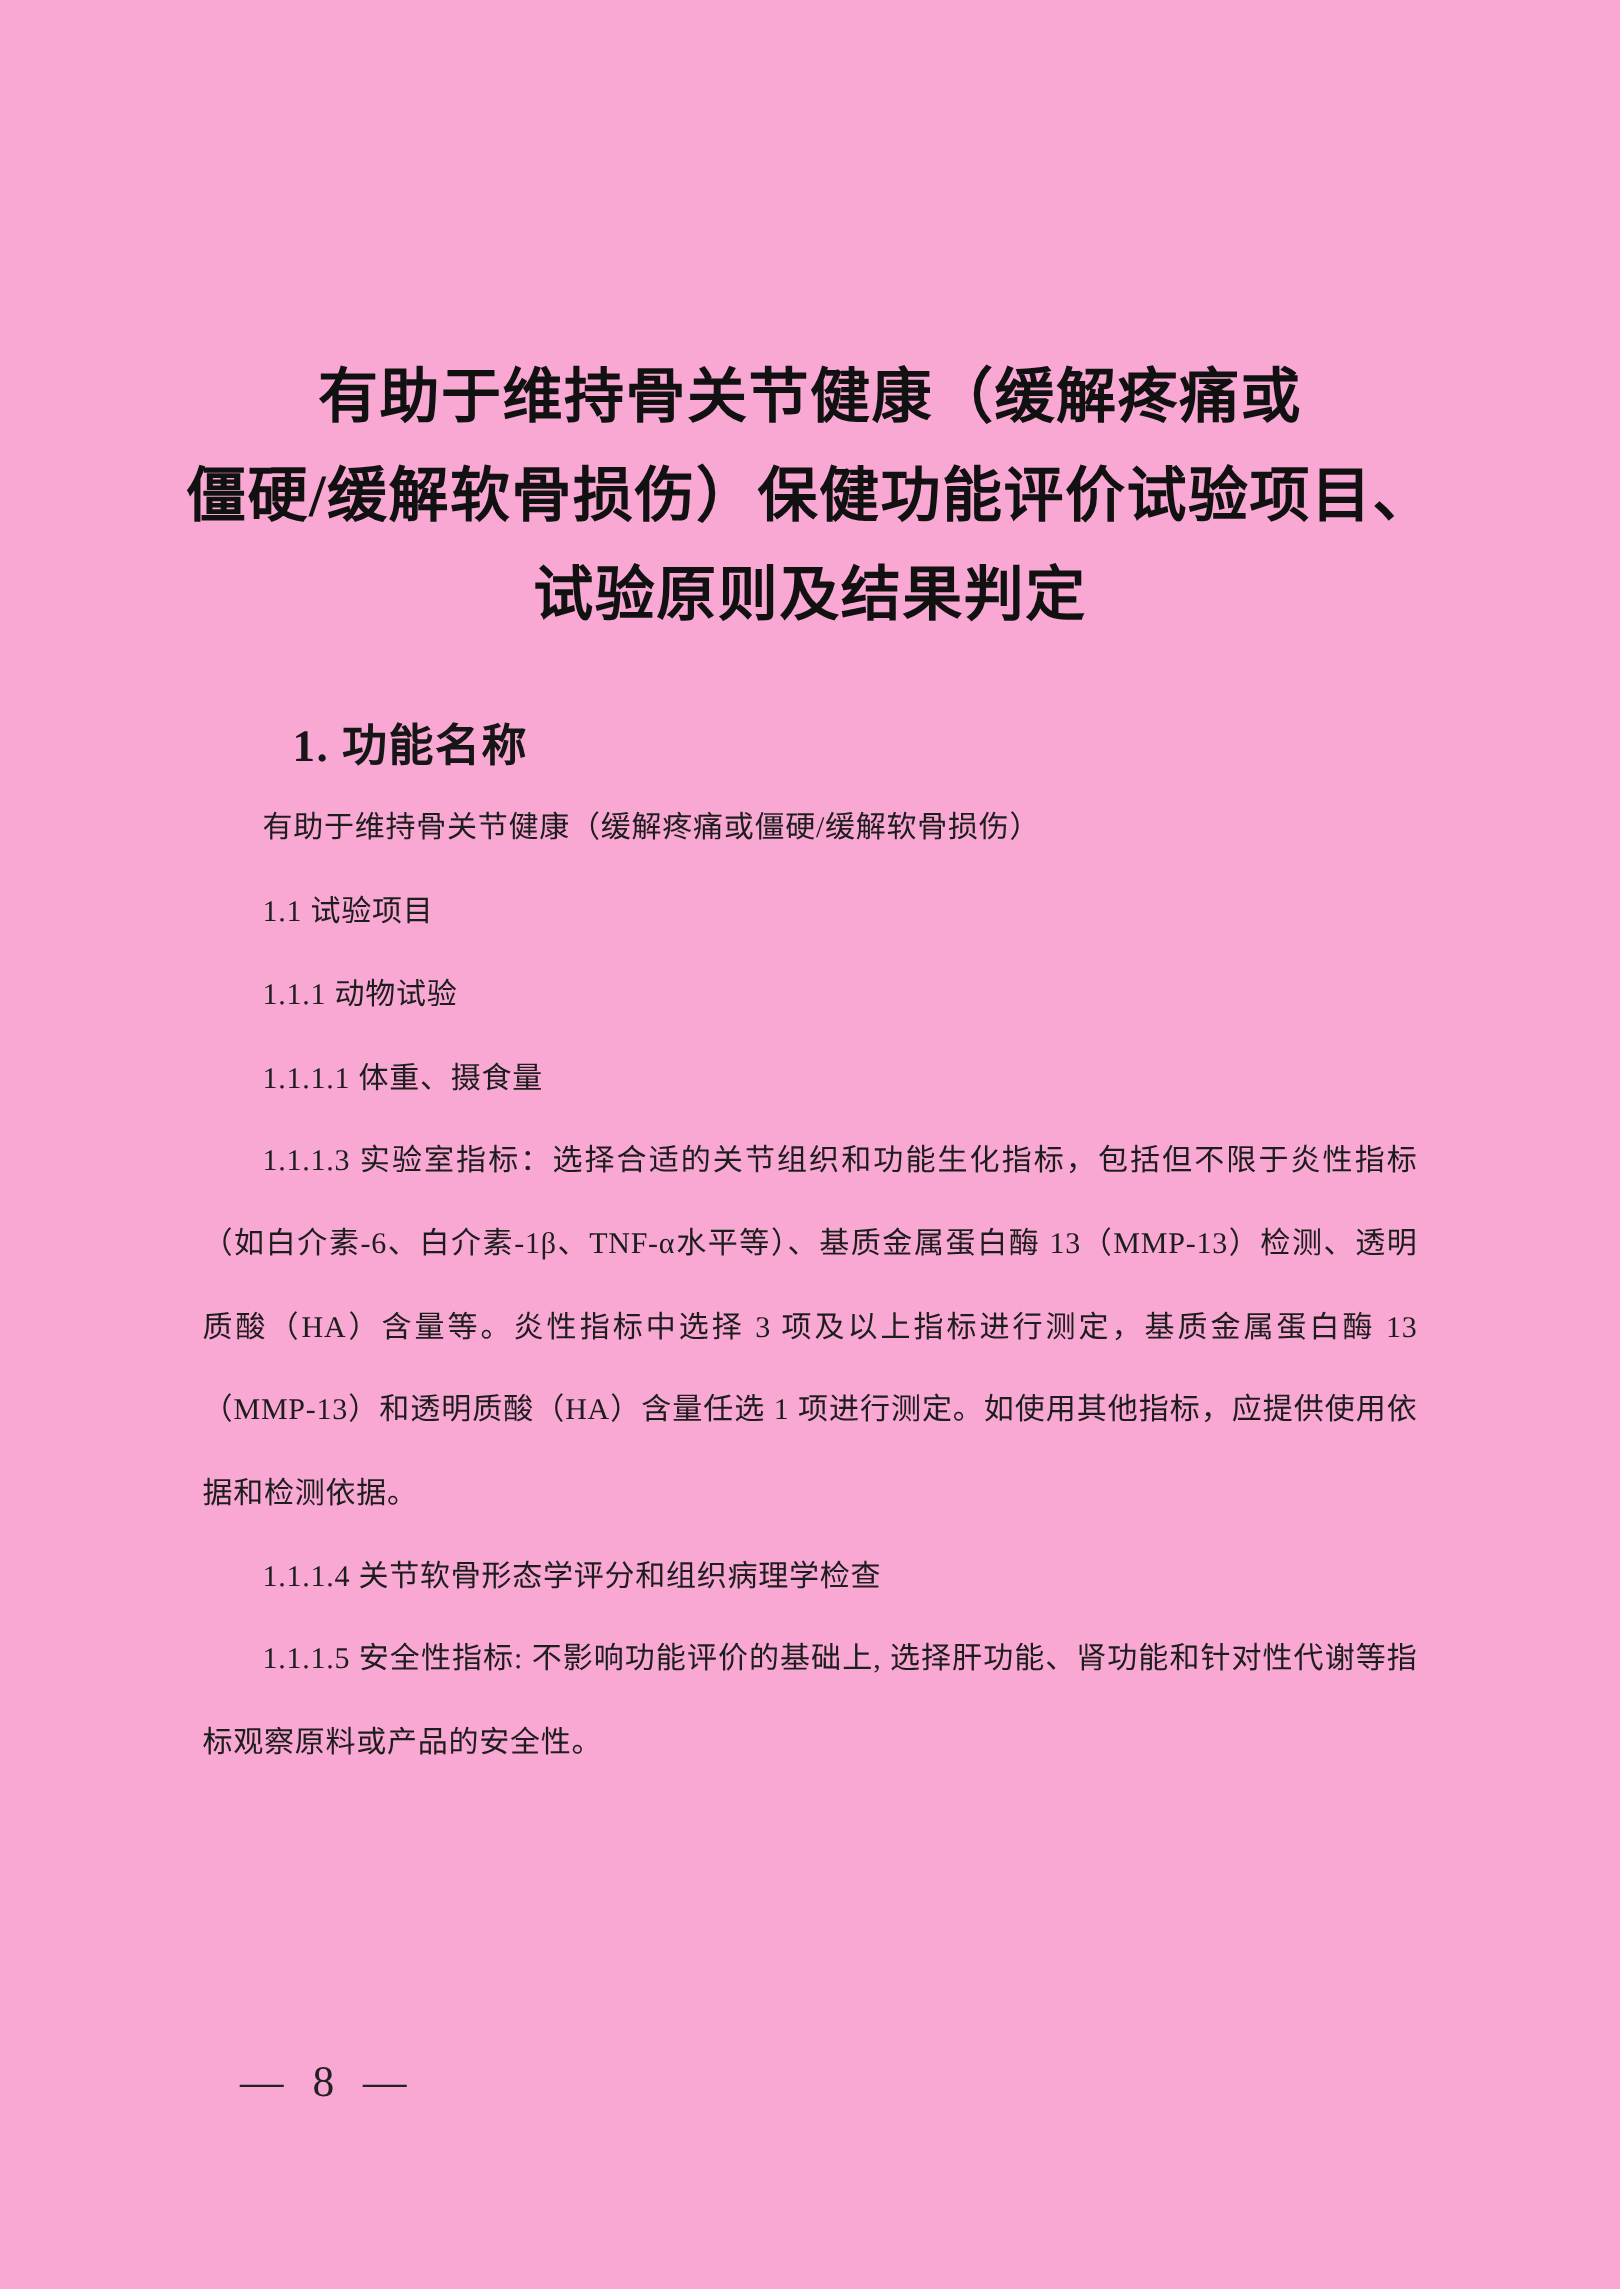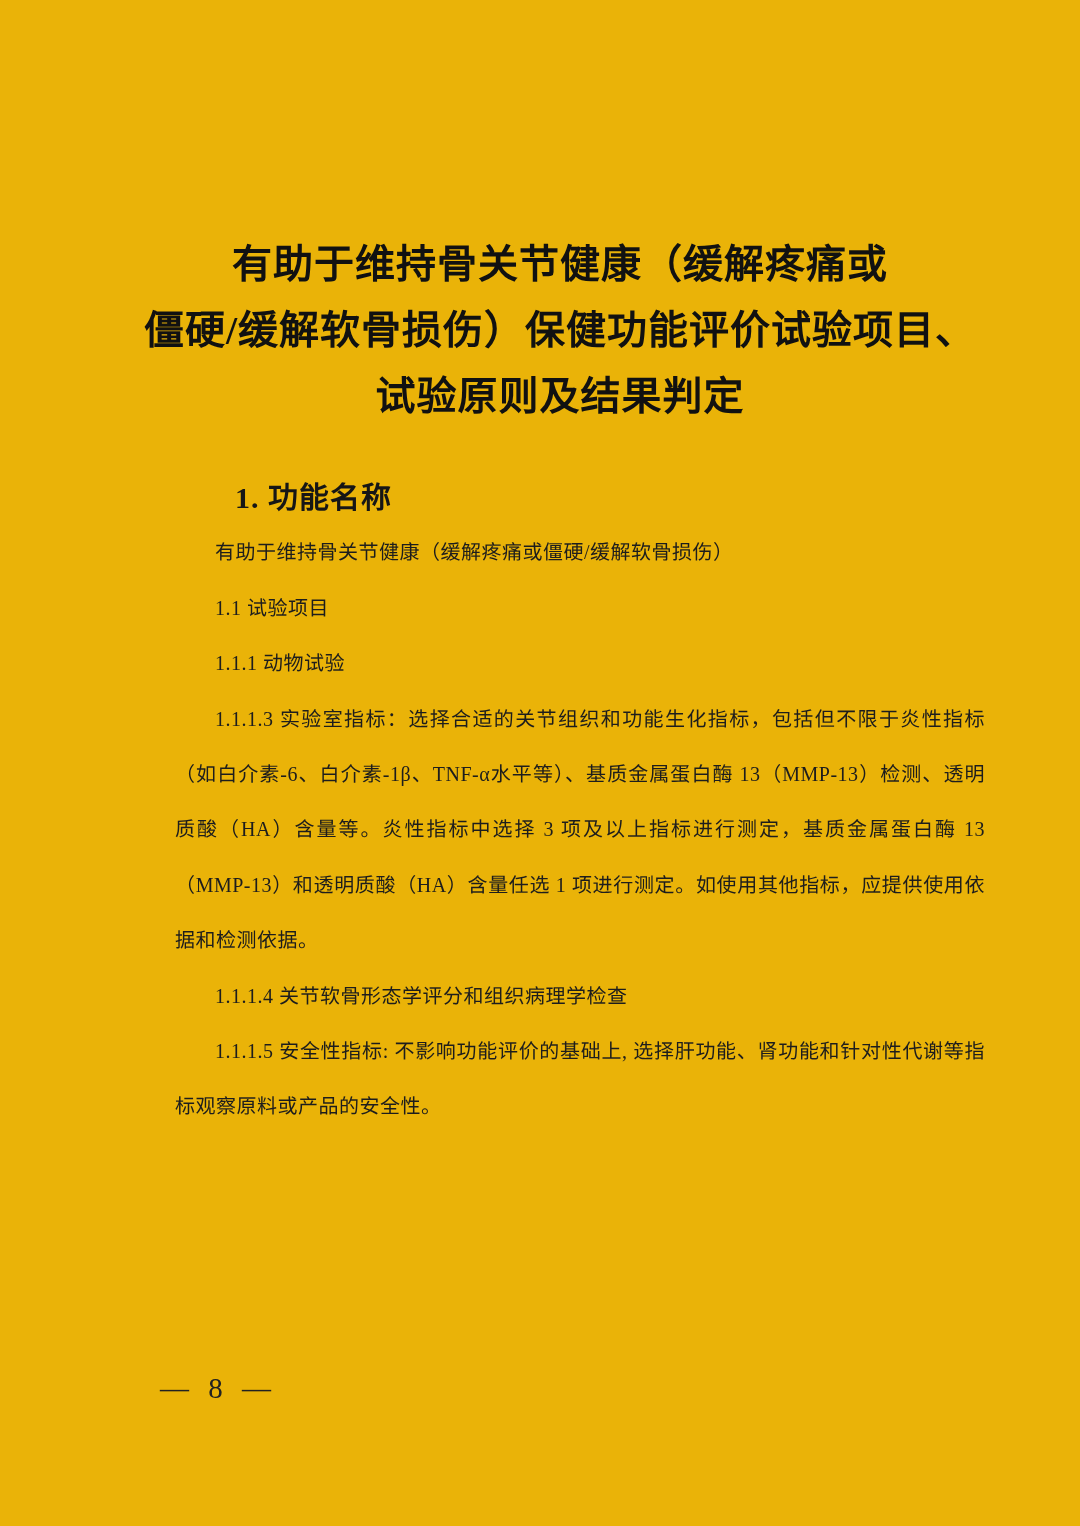--- a/index.html
+++ b/index.html
@@ -6,26 +6,25 @@
   html, body {
     margin: 0;
     padding: 0;
     background: #e9e9e9;
   }
   .page {
     position: relative;
     width: 1080px;
     height: 1526px;
     margin: 0 auto;
-    background: #eab308;
+    background: #f9a8d4;
     color: #1d1d1d;
     font-family: "Liberation Serif", "DejaVu Serif", serif;
     overflow: hidden;
     box-sizing: border-box;
-    padding-left: 40px;
   }
   .doc-title {
     margin: 232px 90px 0 90px;
     text-align: center;
     font-weight: 700;
     font-size: 40px;
     line-height: 66px;
     letter-spacing: 1px;
     color: #111111;
   }
@@ -72,20 +71,21 @@
       <div>僵硬/缓解软骨损伤）保健功能评价试验项目、</div>
       <div>试验原则及结果判定</div>
     </div>
 
   <div class="doc-body">
 
   <p class="heading">1. 功能名称</p>
       <p class="para">有助于维持骨关节健康（缓解疼痛或僵硬/缓解软骨损伤）</p>
       <p class="para">1.1 试验项目</p>
       <p class="para">1.1.1 动物试验</p>
+      <p class="para">1.1.1.1 体重、摄食量</p>
       <p class="para">1.1.1.3 实验室指标：选择合适的关节组织和功能生化指标，包括但不限于炎性指标（如白介素-6、白介素-1β、TNF-α水平等）、基质金属蛋白酶 13（MMP-13）检测、透明质酸（HA）含量等。炎性指标中选择 3 项及以上指标进行测定，基质金属蛋白酶 13（MMP-13）和透明质酸（HA）含量任选 1 项进行测定。如使用其他指标，应提供使用依据和检测依据。</p>
       <p class="para">1.1.1.4 关节软骨形态学评分和组织病理学检查</p>
       <p class="para">1.1.1.5 安全性指标: 不影响功能评价的基础上, 选择肝功能、肾功能和针对性代谢等指标观察原料或产品的安全性。</p>
     </div>
 
   <div class="page-footer">— 8 —</div>
 
 </div>
 
 </body></html>

